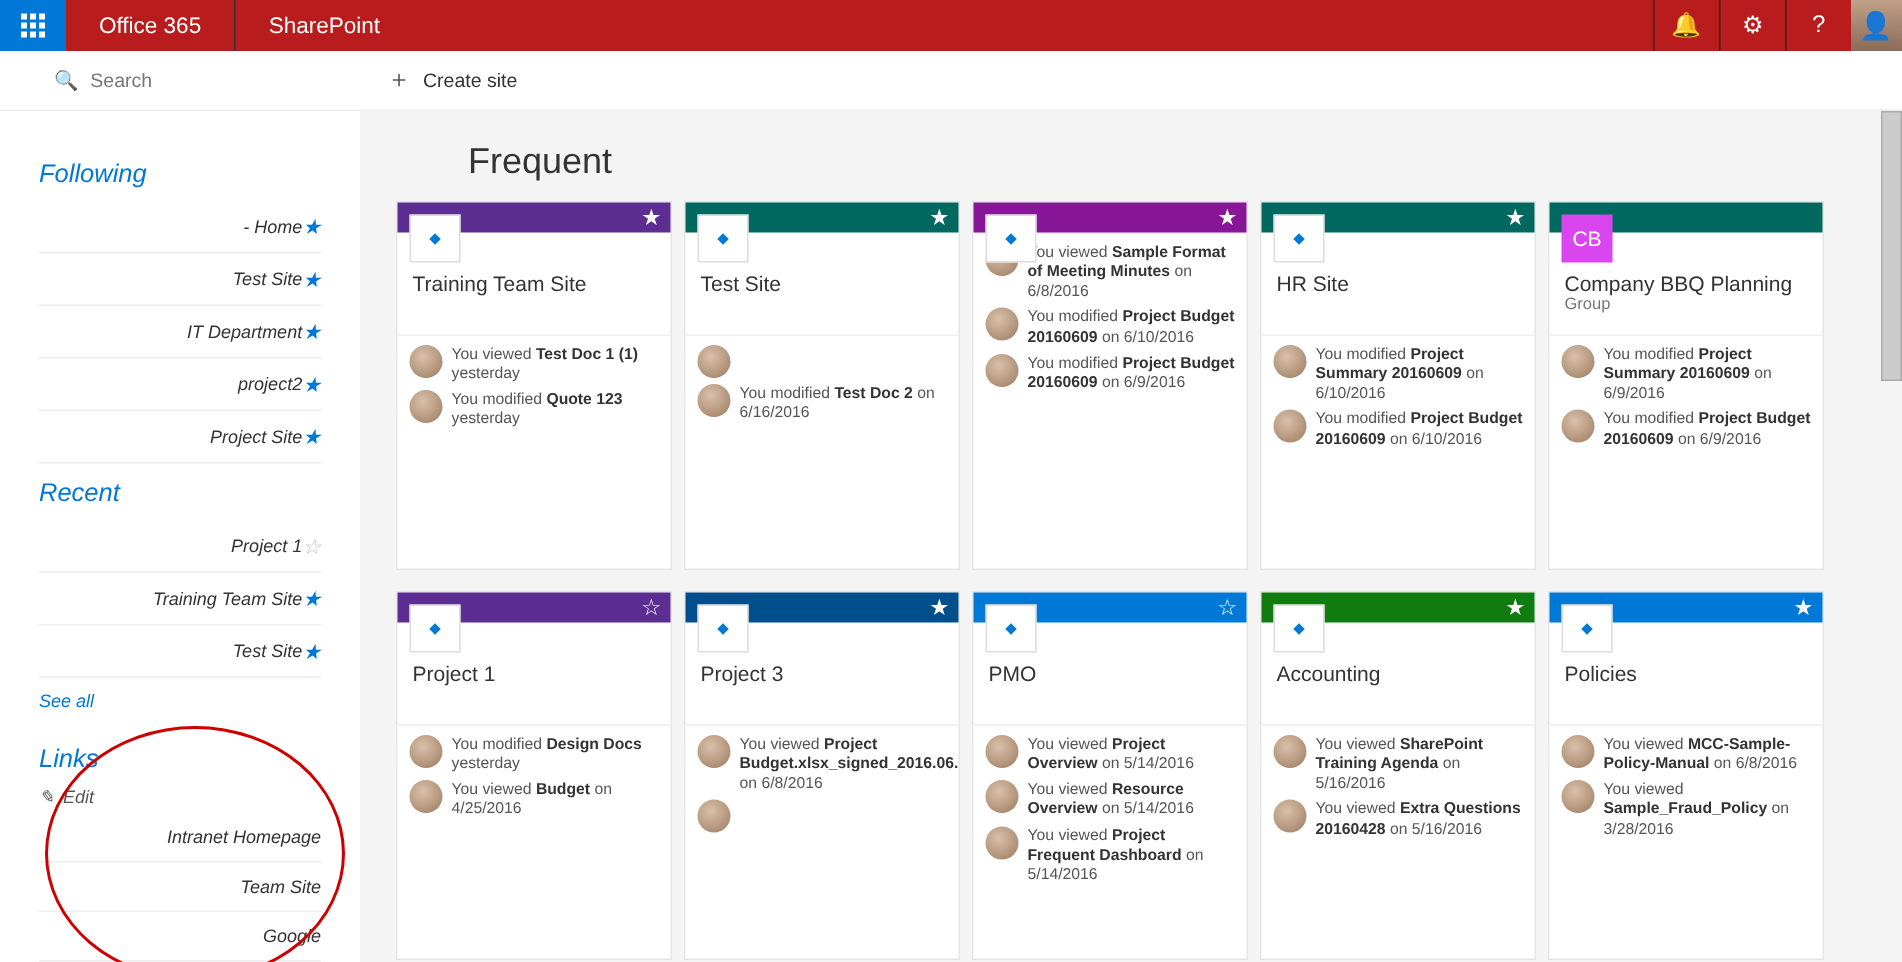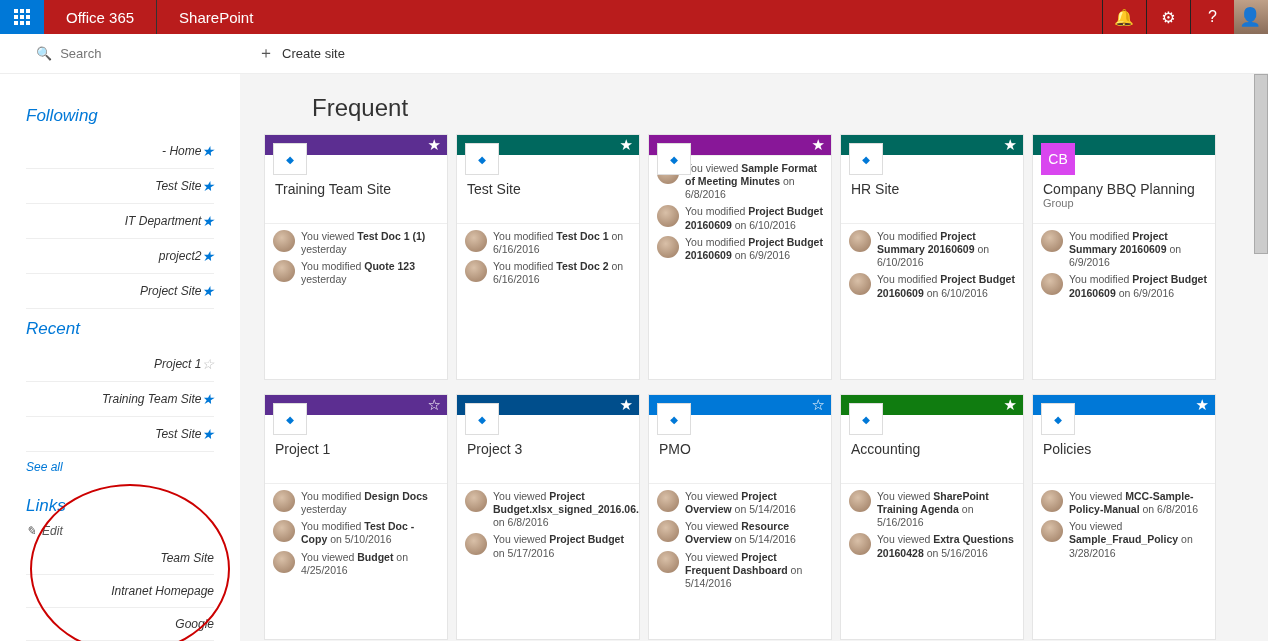--- a/index.html
+++ b/index.html
@@ -129,22 +129,22 @@
         </div>
       </div>
     <div class="see-all">See all</div>
     <div class="links-annot">
       <div class="side-header" style="margin-top:22px">Links</div>
       <div class="edit-row">
         <span>✎</span>
         <span>Edit</span>
       </div>
       <div id="links-list">
+          <div class="side-item">Intranet Homepage</div>
           <div class="side-item">Team Site</div>
-          <div class="side-item">Intranet Homepage</div>
           <div class="side-item">Google</div>
         </div>
     </div>
   </div>
 
   <div class="content">
     <div class="section-title">Frequent</div>
     <div class="tile-grid" id="tiles">
         <div class="tile">
           <div class="tile-band" style="background: rgb(92, 46, 145);">
@@ -173,21 +173,20 @@
             <div class="tile-logo">
               <span style="color:#0078d7;font-size:10px">◆</span>
             </div>
           </div>
           <div class="tile-head">
             <div class="tile-title">Test Site</div>
           </div>
           <div class="tile-body">
             <div class="act">
               <div class="av"></div>
-              <div>You modified <b>Test Doc 1</b> on 6/16/2016</div>
             </div>
             <div class="act">
               <div class="av"></div>
               <div>You modified <b>Test Doc 2</b> on 6/16/2016</div>
             </div>
           </div>
         </div>
         <div class="tile">
           <div class="tile-band" style="background: rgb(136, 23, 152);">
             <span class="fav">★</span>
@@ -260,24 +259,20 @@
           <div class="tile-head">
             <div class="tile-title">Project 1</div>
           </div>
           <div class="tile-body">
             <div class="act">
               <div class="av"></div>
               <div>You modified <b>Design Docs</b> yesterday</div>
             </div>
             <div class="act">
               <div class="av"></div>
-              <div>You modified <b>Test Doc - Copy</b> on 5/10/2016</div>
-            </div>
-            <div class="act">
-              <div class="av"></div>
               <div>You viewed <b>Budget</b> on 4/25/2016</div>
             </div>
           </div>
         </div>
         <div class="tile">
           <div class="tile-band" style="background: rgb(0, 78, 140);">
             <span class="fav">★</span>
             <div class="tile-logo">
               <span style="color:#0078d7;font-size:10px">◆</span>
             </div>
@@ -285,21 +280,20 @@
           <div class="tile-head">
             <div class="tile-title">Project 3</div>
           </div>
           <div class="tile-body">
             <div class="act">
               <div class="av"></div>
               <div>You viewed <b>Project Budget.xlsx_signed_2016.06.07.14.02.19</b> on 6/8/2016</div>
             </div>
             <div class="act">
               <div class="av"></div>
-              <div>You viewed <b>Project Budget</b> on 5/17/2016</div>
             </div>
           </div>
         </div>
         <div class="tile">
           <div class="tile-band" style="background: rgb(0, 120, 215);">
             <span class="fav">☆</span>
             <div class="tile-logo">
               <span style="color:#0078d7;font-size:10px">◆</span>
             </div>
           </div>

